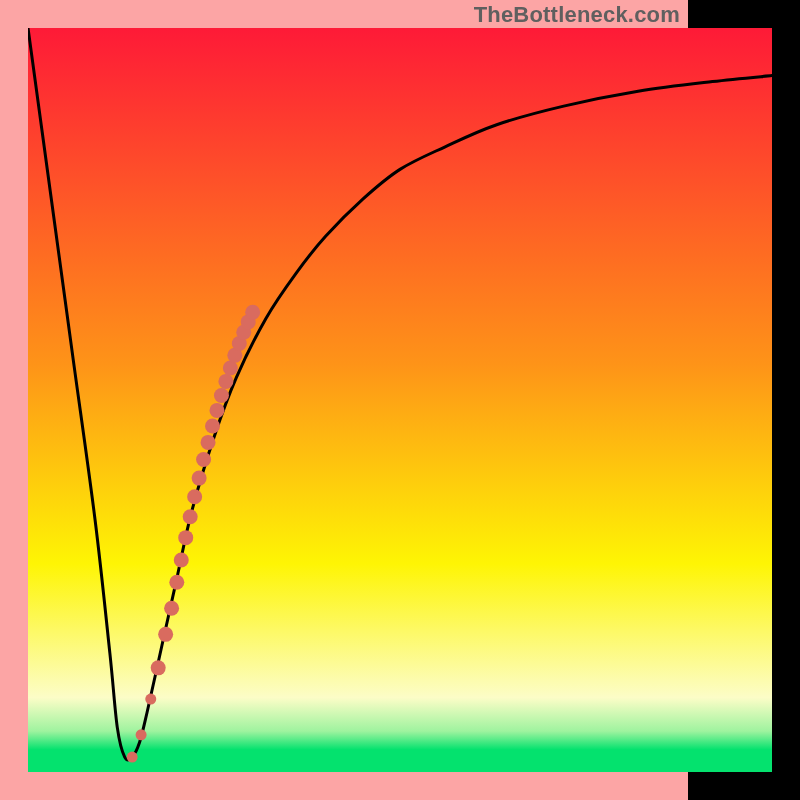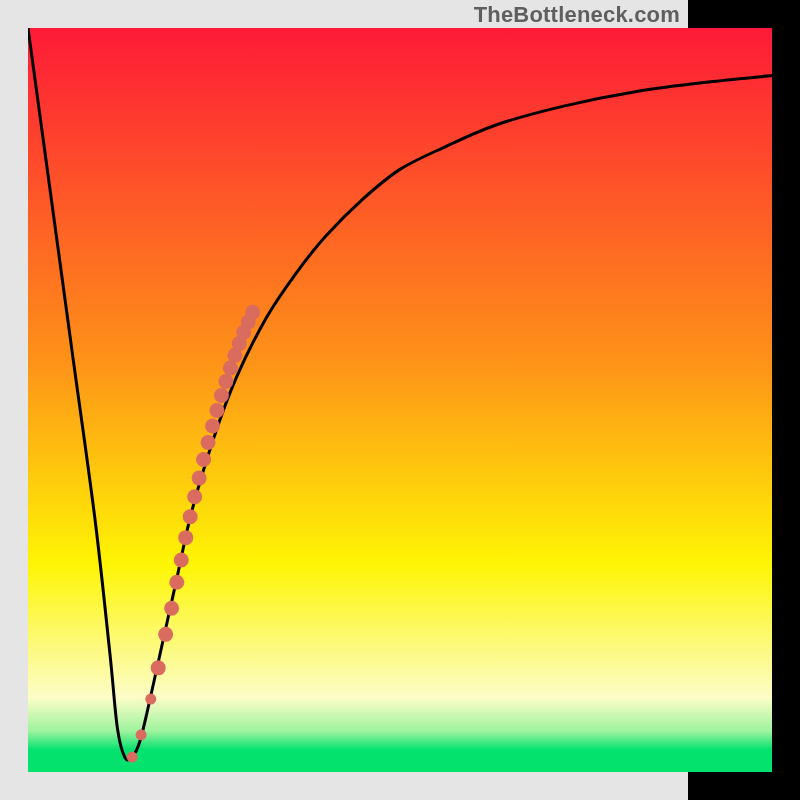--- a/index.html
+++ b/index.html
@@ -10,21 +10,21 @@
     background: #000;
     overflow: hidden;
     font-family: Arial, Helvetica, sans-serif;
   }
   .frame {
     position: absolute;
     left: 0;
     top: 0;
     width: 688px;
     height: 800px;
-    background: #e5e5e5;
+    background: #fca5a5;
   }
   .watermark {
     position: absolute;
     top: 2px;
     right: 8px;
     font-size: 22px;
     font-weight: 600;
     color: #5f5f5f;
     letter-spacing: 0.2px;
     z-index: 5;

